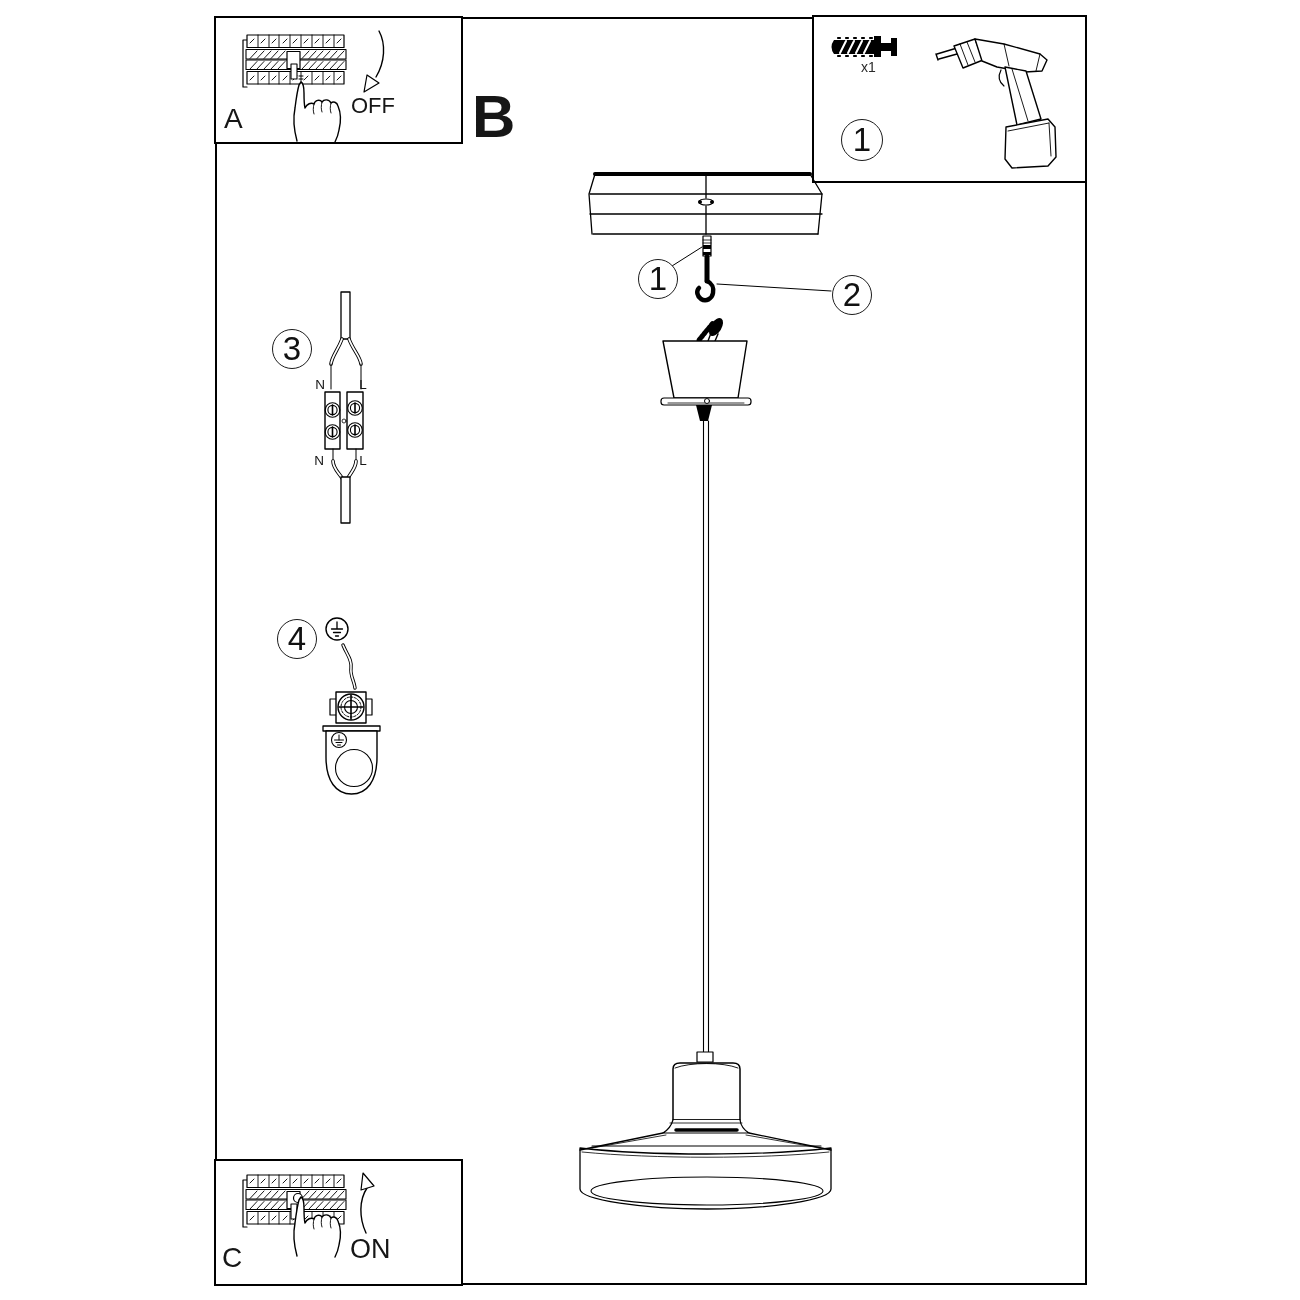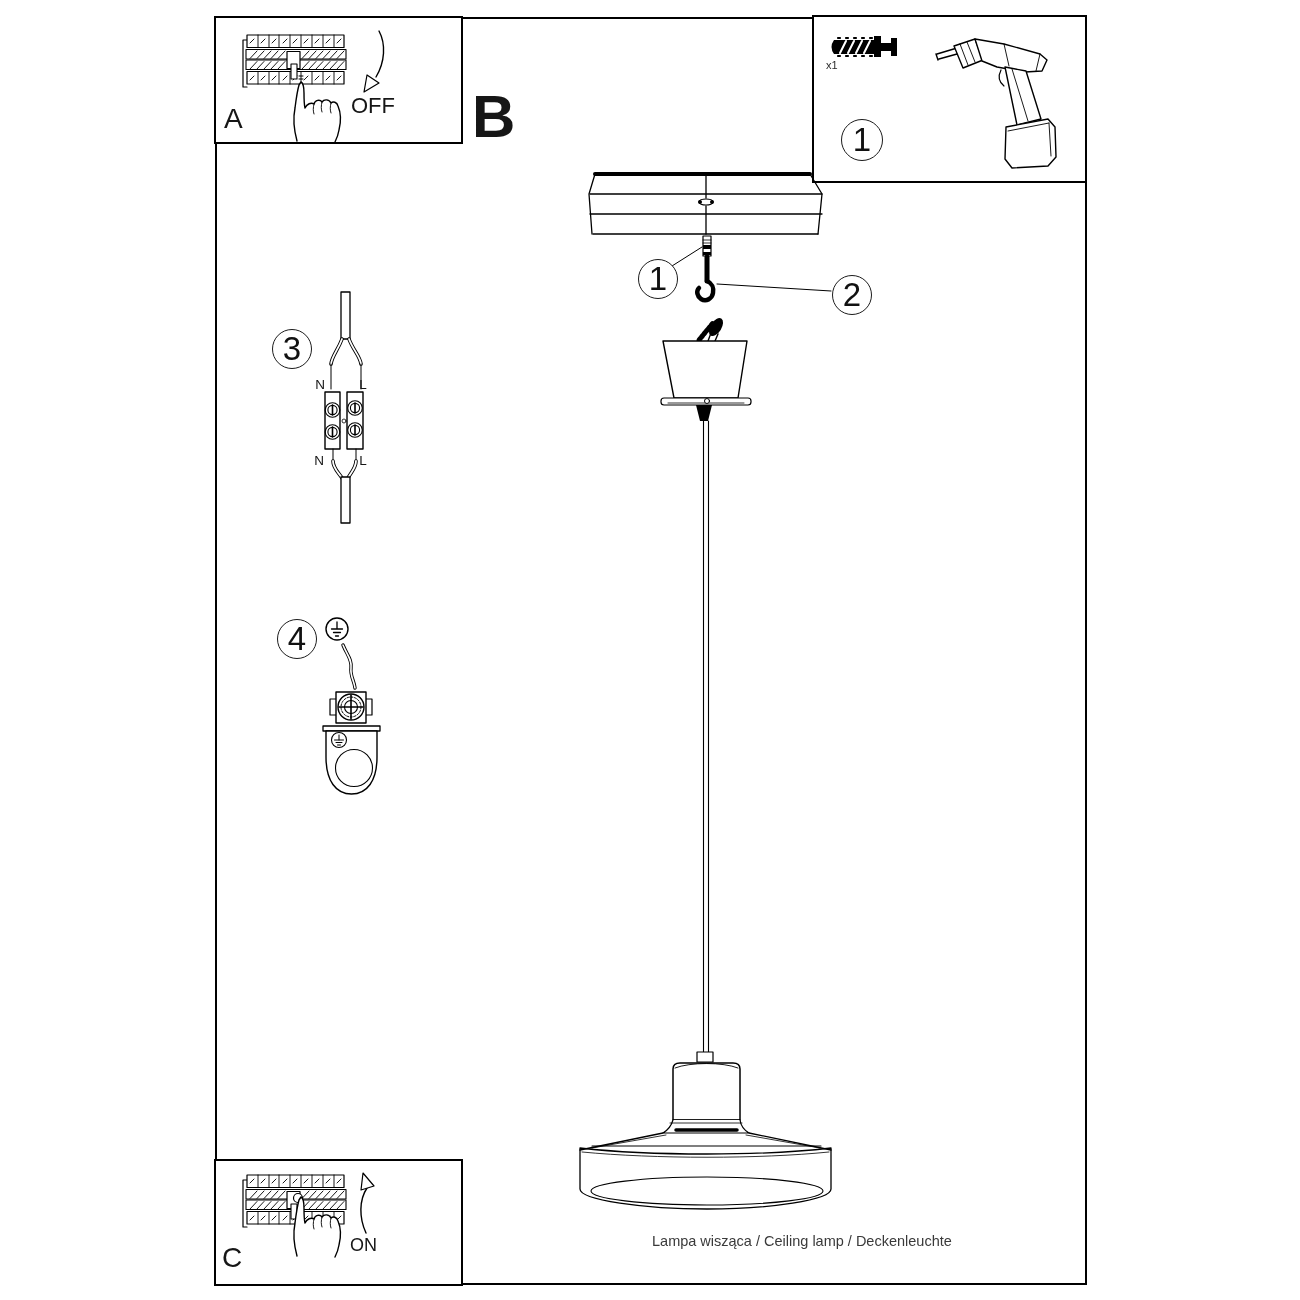--- a/index.html
+++ b/index.html
@@ -9,22 +9,22 @@
   .frame.main{left:215px;top:17px;width:872px;height:1268px;background:transparent;}
   .frame.box-a{left:214px;top:16px;width:249px;height:128px;}
   .frame.box-tools{left:812px;top:15px;width:275px;height:168px;}
   .frame.box-c{left:214px;top:1159px;width:249px;height:127px;}
   svg.art{position:absolute;left:0;top:0;z-index:3;pointer-events:none;}
   .t{position:absolute;z-index:4;color:#161616;line-height:1;}
   .label-a{left:224px;top:105px;font-size:28px;}
   .label-b{left:472px;top:87px;font-size:60px;font-weight:600;}
   .label-c{left:222px;top:1244px;font-size:28px;}
   .off{left:351px;top:95px;font-size:22px;}
-  .on{left:350px;top:1236px;font-size:18px;}
-  .x1{left:826px;top:60px;font-size:11px;color:#2a2a2a;}
+  .on{left:350px;top:1236px;font-size:27px;}
+  .x1{left:861px;top:60px;font-size:14px;color:#2a2a2a;}
   .nl{font-size:13.5px;transform:translate(-50%,-50%);}
   .nl-tn{left:320px;top:385px;} .nl-tl{left:363px;top:385px;}
   .nl-bn{left:319px;top:461px;} .nl-bl{left:363px;top:461px;}
   .co{position:absolute;z-index:4;width:40px;height:40px;border:1.4px solid #1c1c1c;
       border-radius:50%;background:#fff;display:flex;align-items:center;justify-content:center;
       font-size:33px;color:#111;box-sizing:border-box;}
   .co-tools{left:841px;top:119px;width:42px;height:42px;}
   .co-1{left:638px;top:259px;}
   .co-2{left:832px;top:275px;}
   .co-3{left:272px;top:329px;}
@@ -217,15 +217,14 @@
   <div class="co co-2">2</div>
   <div class="co co-3">3</div>
   <div class="co co-4">4</div>
 
   <span class="t nl nl-tn">N</span>
   <span class="t nl nl-tl">L</span>
   <span class="t nl nl-bn">N</span>
   <span class="t nl nl-bl">L</span>
 
   <div class="caption">
-    <div>Lampa wisząca / Ceiling lamp / Deckenleuchte</div>
   </div>
 </div>
 
 </body></html>

